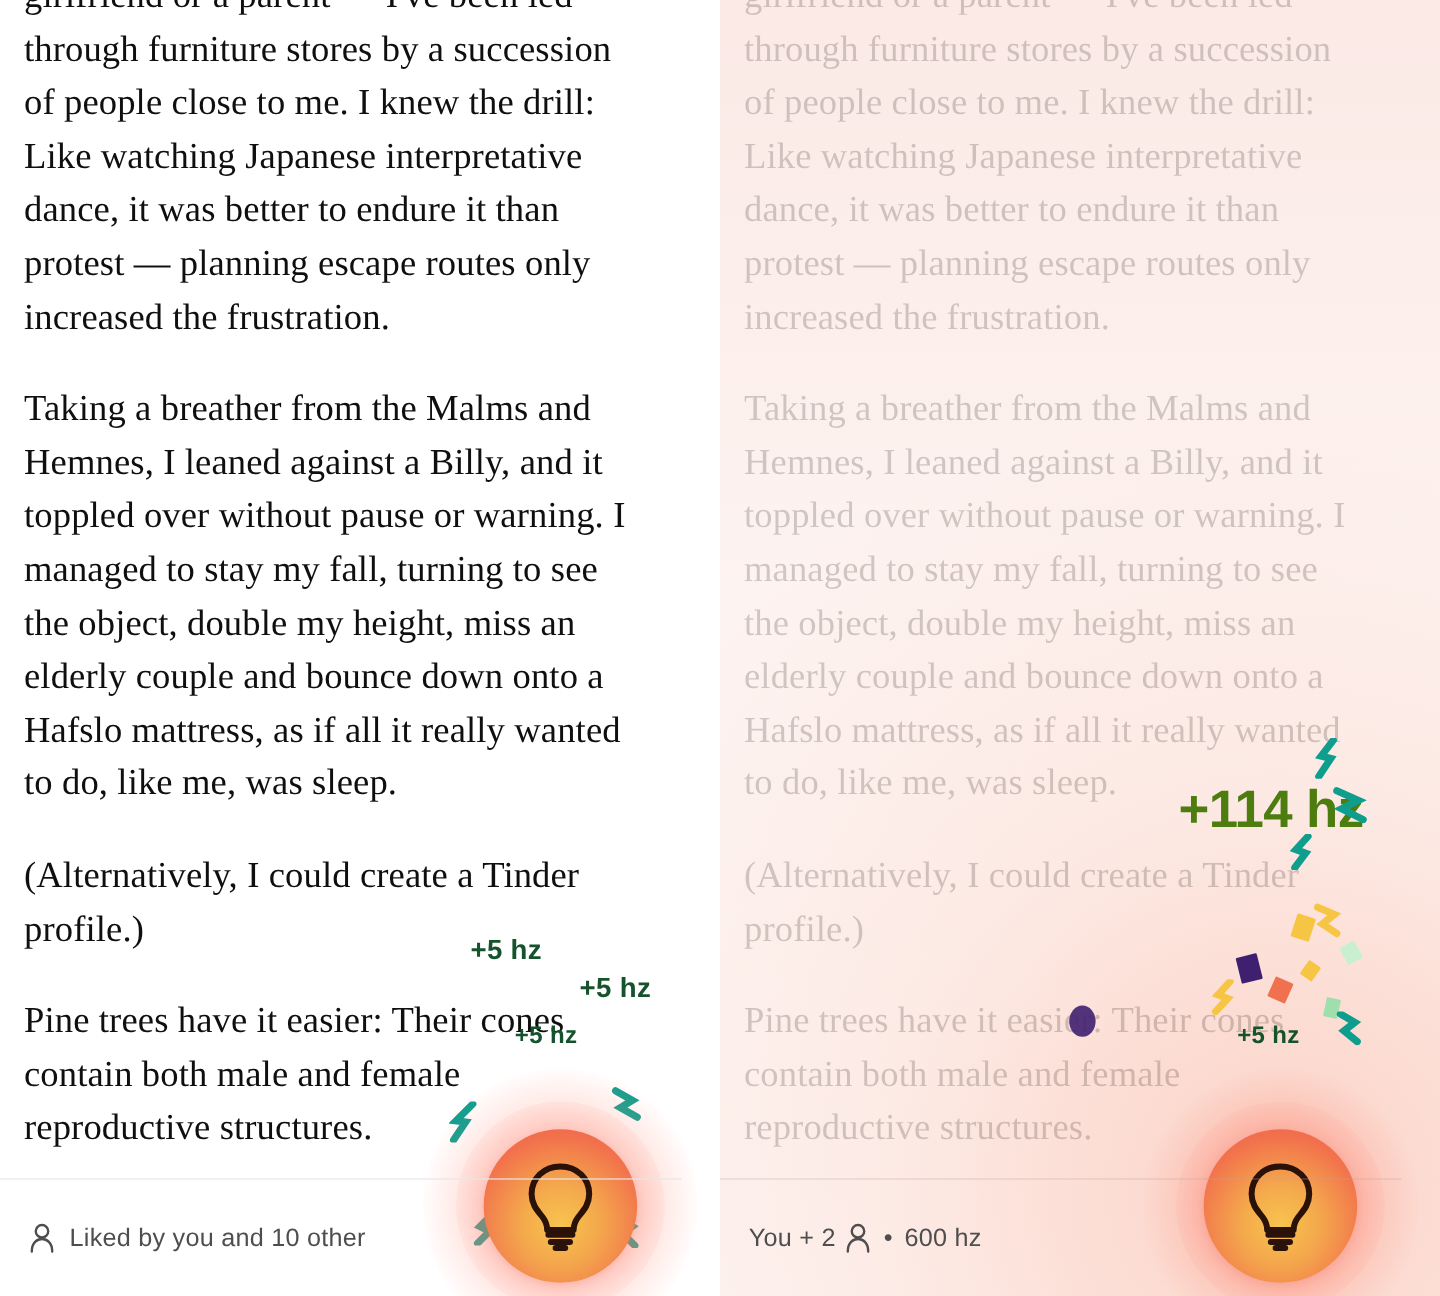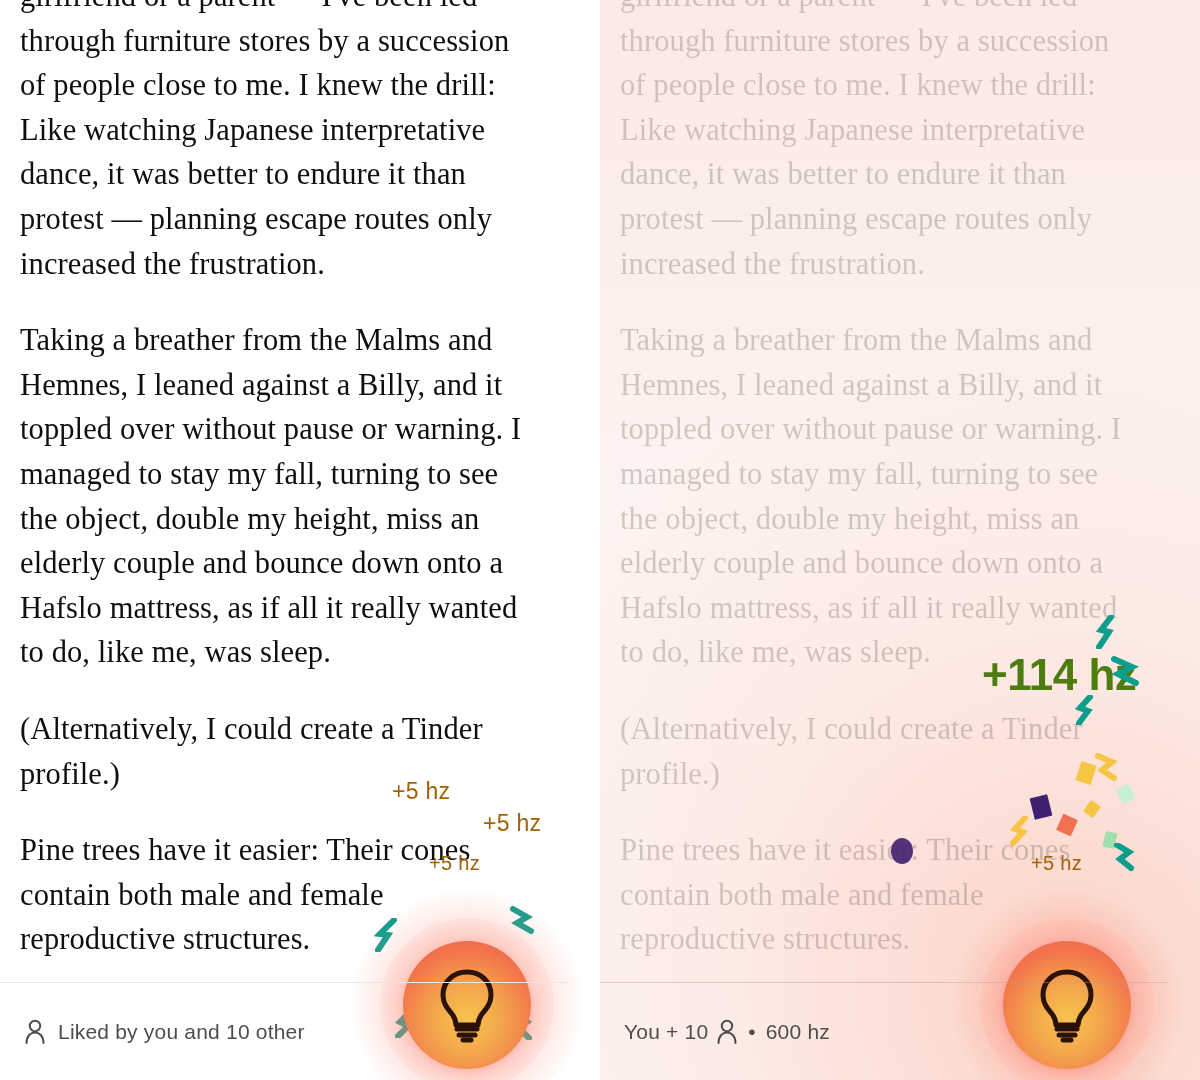--- a/index.html
+++ b/index.html
@@ -134,22 +134,22 @@
     display: flex;
     align-items: center;
     justify-content: center;
     box-shadow: 0 2px 10px rgba(230,90,70,0.25);
   }
   .bulb-btn svg { display: block; }
   .hz-label {
     position: absolute;
     font-family: "Liberation Sans", sans-serif;
     font-size: 23px;
-    color: #a16207;
-    font-weight: normal;
+    color: #14532d;
+    font-weight: bold;
     letter-spacing: 0.3px;
   }
   .big-hz {
     position: absolute;
     font-family: "Liberation Sans", sans-serif;
     font-size: 44px;
     font-weight: bold;
     color: #4d7c0f;
     letter-spacing: -0.5px;
     margin-left: 44px;
@@ -262,21 +262,21 @@
         <svg width="62" height="76" viewBox="0 0 62 76">
           <path d="M31 5 C17 5 7 15 7 28 C7 37 12 42 16 47 C19 51 20 54 20 58 L42 58 C42 54 43 51 46 47 C50 42 55 37 55 28 C55 15 45 5 31 5 Z" fill="none" stroke="#2a1208" stroke-width="5" stroke-linejoin="round"></path>
           <path d="M21 62 L41 62" fill="none" stroke="#2a1208" stroke-width="5" stroke-linecap="round"></path>
           <path d="M23 68 L39 68" fill="none" stroke="#2a1208" stroke-width="5" stroke-linecap="round"></path>
           <path d="M27 73 L35 73" fill="none" stroke="#2a1208" stroke-width="5" stroke-linecap="round"></path>
         </svg>
       </div>
     </div>
 
     <div class="footer">
-      <span class="footer-text">You + 10</span>
+      <span class="footer-text">You + 2</span>
       <span class="person-icon" style="margin-left:8px; margin-right:0;">
         <svg width="22" height="26" viewBox="0 0 22 26">
           <circle cx="11" cy="7" r="5.2" fill="none" stroke="#4e4e4e" stroke-width="2"></circle>
           <path d="M2.5 24 C2.5 16.5 7 13.5 11 13.5 C15 13.5 19.5 16.5 19.5 24" fill="none" stroke="#4e4e4e" stroke-width="2" stroke-linecap="round"></path>
         </svg>
       </span>
       <span class="right-dot">•</span>
       <span class="footer-text">600 hz</span>
     </div>
   </div>

